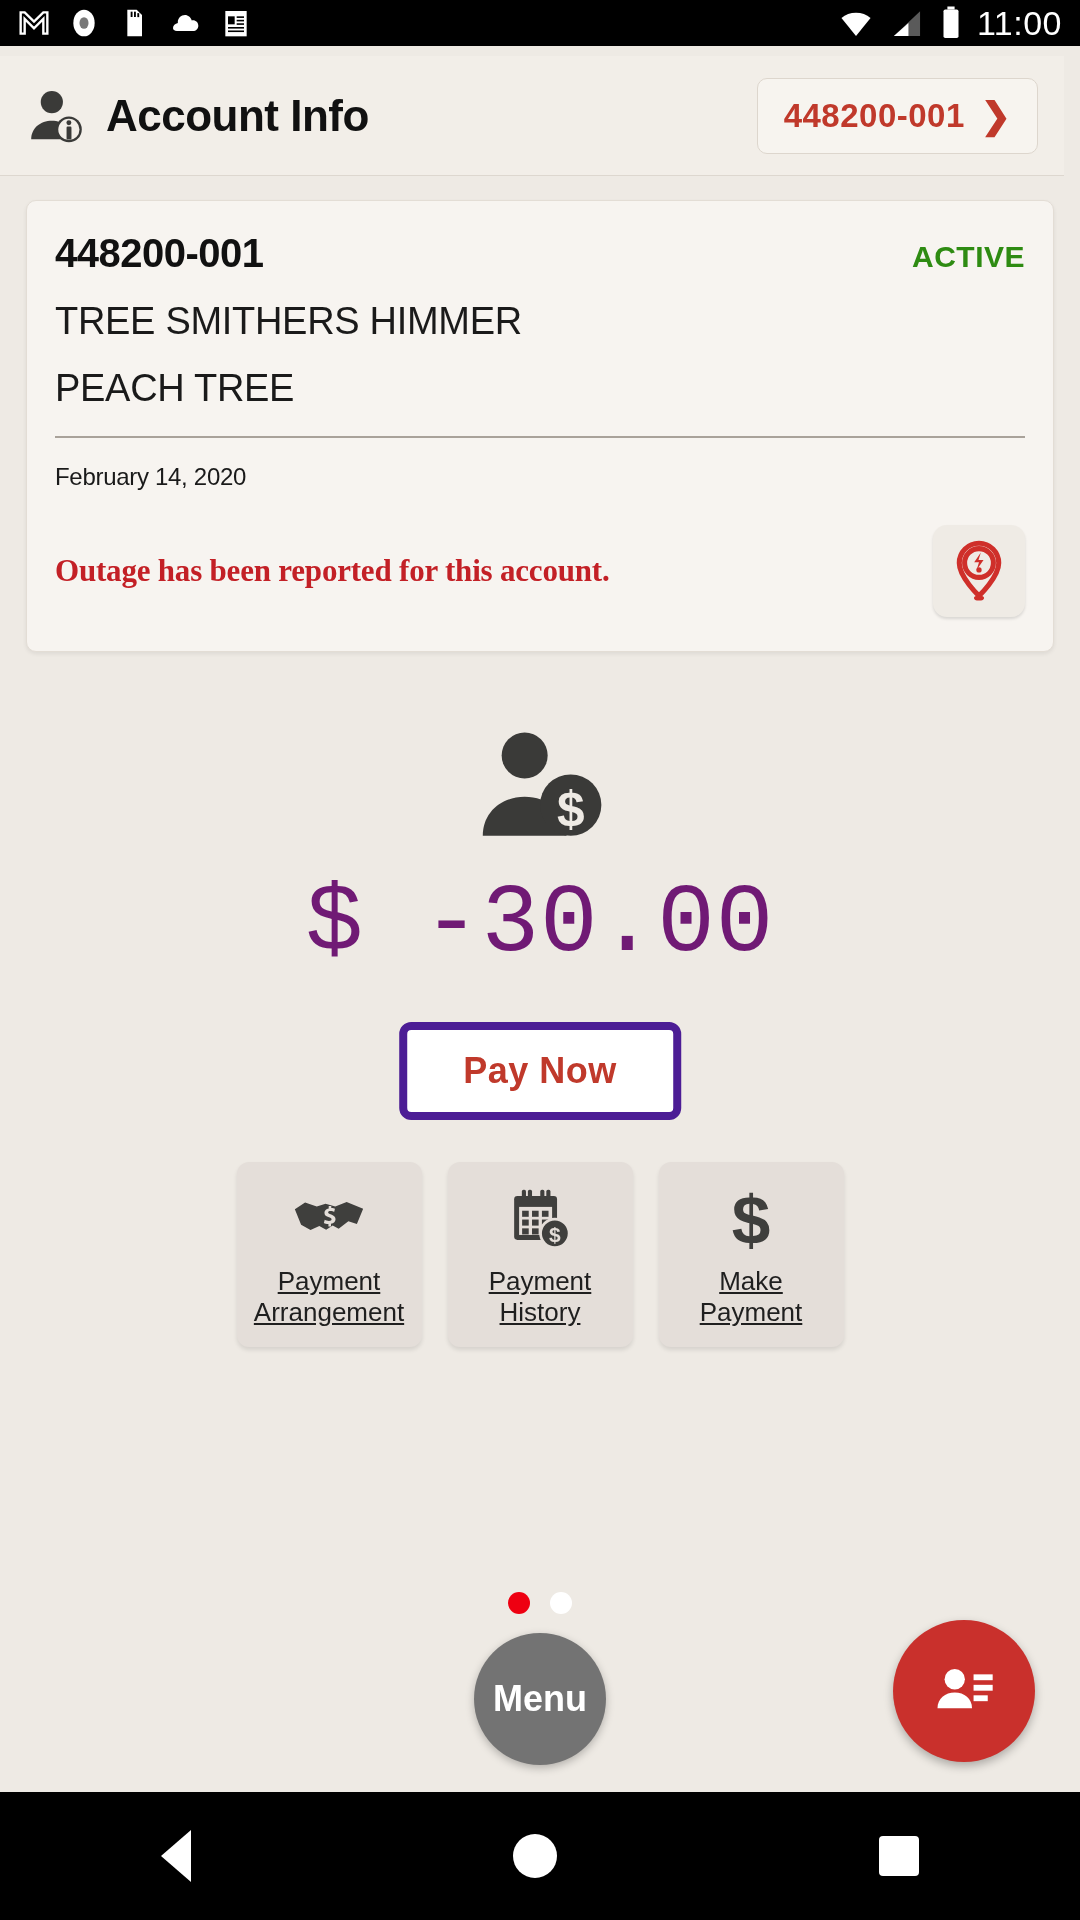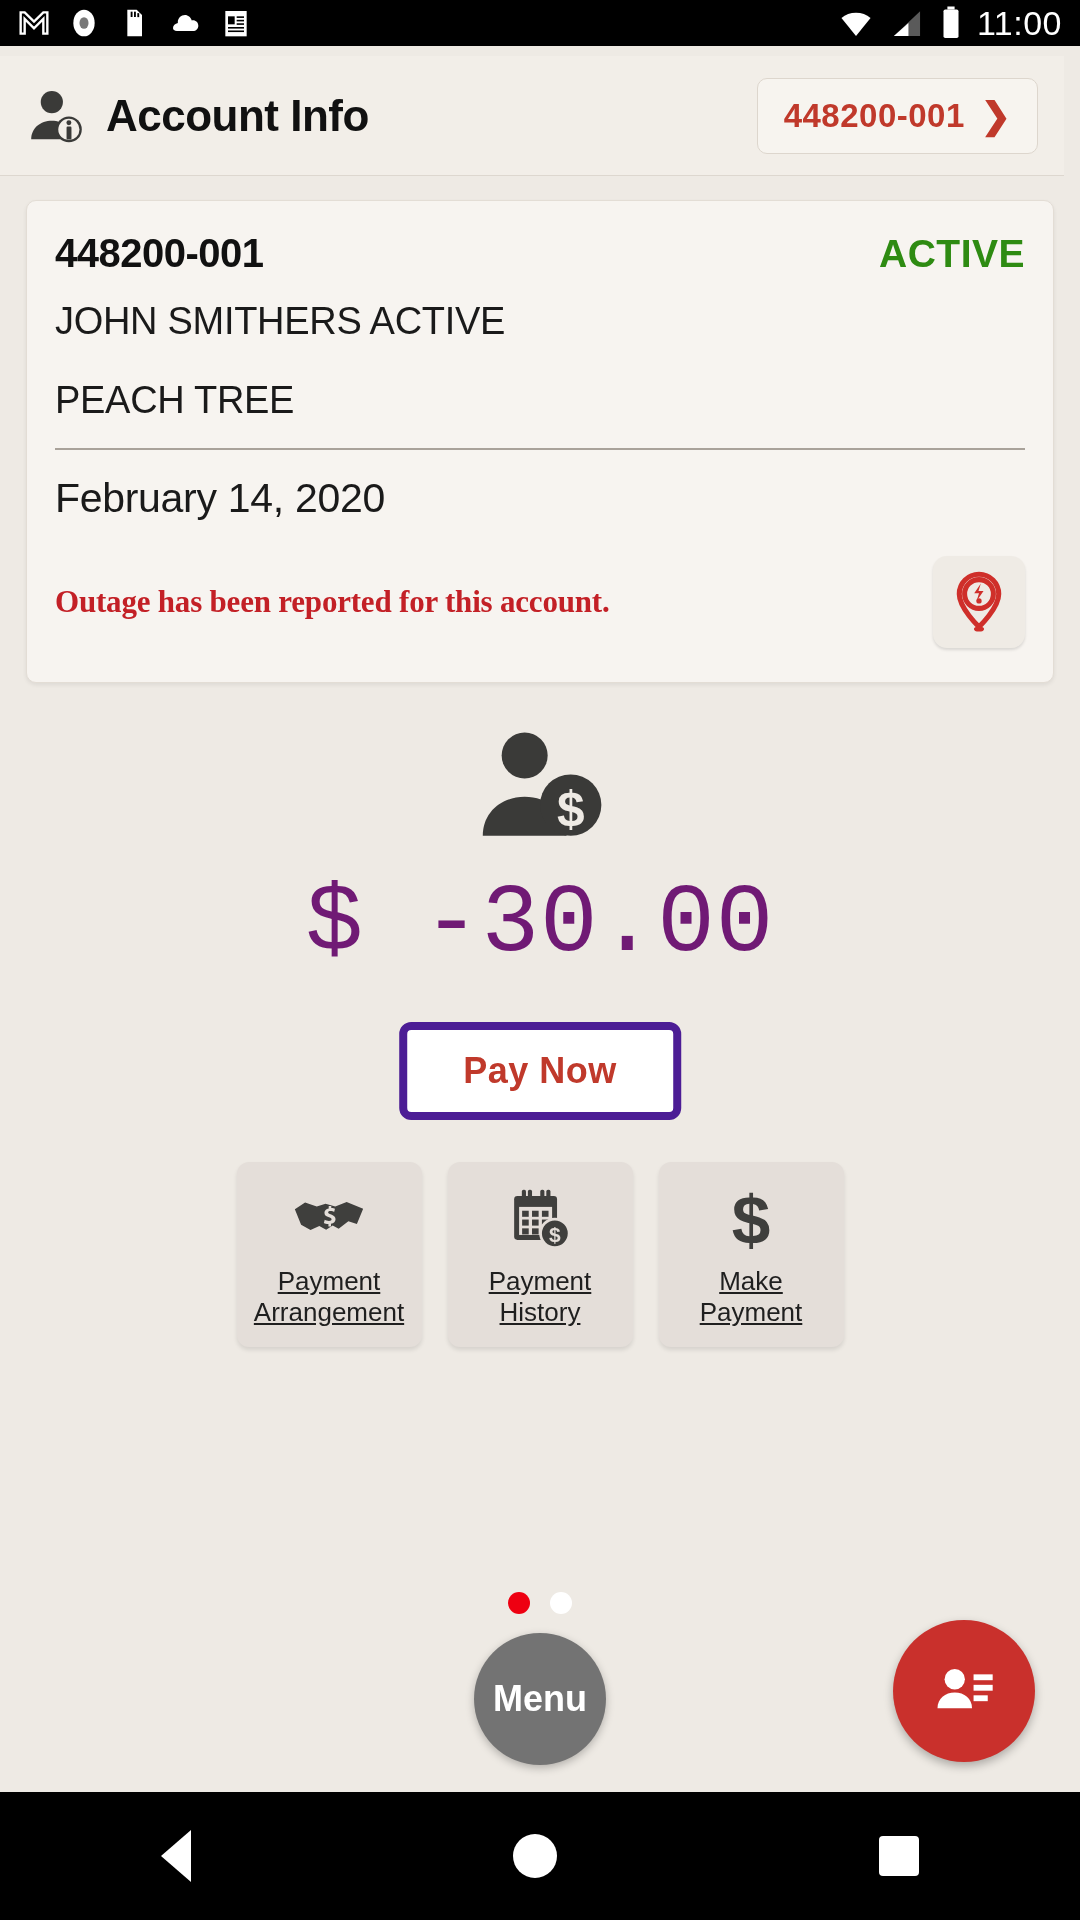--- a/index.html
+++ b/index.html
@@ -37,26 +37,26 @@
 
   
   .card {
     position: absolute; top: 200px; left: 26px; width: 1028px;
     background: #f7f4f0; border: 1px solid #e3ddd5; border-radius: 10px;
     padding: 30px 28px 34px 28px;
     box-shadow: 0 2px 4px rgba(0,0,0,.07);
   }
   .card-row1 { display: flex; align-items: baseline; }
   .card-acct { font-size: 40px; font-weight: bold; color: #111; letter-spacing: -.5px; }
-  .card-status { margin-left: auto; font-size: 39px; font-weight: bold; color: #2e8b12; letter-spacing: .5px; }
+  .card-status { margin-left: auto; font-size: 30px; font-weight: bold; color: #2e8b12; letter-spacing: .5px; }
   .card-name { font-size: 38px; color: #1a1a1a; margin-top: 24px; letter-spacing: -.3px; }
-  .card-addr { font-size: 38px; color: #1a1a1a; margin-top: 36px; letter-spacing: -.3px; }
+  .card-addr { font-size: 38px; color: #1a1a1a; margin-top: 24px; letter-spacing: -.3px; }
   .card-divider { height: 2px; background: #a9a29a; margin: 26px 0 20px 0; }
   .due-label { font-size: 31px; color: #8b857e; }
-  .due-value { font-size: 41px; color: #1a1a1a; margin-top: 25px; letter-spacing: -.3px; }
+  .due-value { font-size: 24px; color: #1a1a1a; margin-top: 25px; letter-spacing: -.3px; }
   .outage-row { display: flex; align-items: center; margin-top: 34px; font-family: Liberation Serif, serif; }
   .outage-text { font-size: 31px; font-weight: bold; color: #c32026; letter-spacing: -.2px; }
   .outage-btn {
     margin-left: auto; width: 92px; height: 92px; background: #efebe5;
     border-radius: 14px; display: flex; align-items: center; justify-content: center;
     box-shadow: 0 2px 3px rgba(0,0,0,.12);
   }
 
   
   .balance-wrap { position: absolute; top: 726px; left: 0; width: 1080px; text-align: center; }
@@ -172,21 +172,21 @@
       <span class="acct-chip-label">448200-001</span>
       <span class="chev">❯</span>
     </div>
   </div>
 
   <div class="card">
     <div class="card-row1">
       <span class="card-acct">448200-001</span>
       <span class="card-status">ACTIVE</span>
     </div>
-    <div class="card-name">JOHN SMITHERS ACTIVE</div>
+    <div class="card-name">TREE SMITHERS HIMMER</div>
     <div class="card-addr">PEACH TREE</div>
     <div class="card-divider"></div>
     <div class="due-value">February 14, 2020</div>
     <div class="outage-row">
       <span class="outage-text">Outage has been reported for this account.</span>
       <span class="outage-btn">
         <svg width="64" height="64" viewBox="0 0 24 24">
           <path d="M12 1.6C7.9 1.6 4.6 4.9 4.6 9c0 5.3 7.4 12.3 7.4 12.3S19.4 14.3 19.4 9c0-4.1-3.3-7.4-7.4-7.4z" fill="none" stroke="#cf2f2a" stroke-width="1.9"></path>
           <circle cx="12" cy="9" r="5.4" fill="none" stroke="#cf2f2a" stroke-width="1.9"></circle>
           <path d="M12.7 5.1l-2.5 3.6h1.8l-.9 2.9 2.6-3.7h-1.9z" fill="#cf2f2a"></path>

